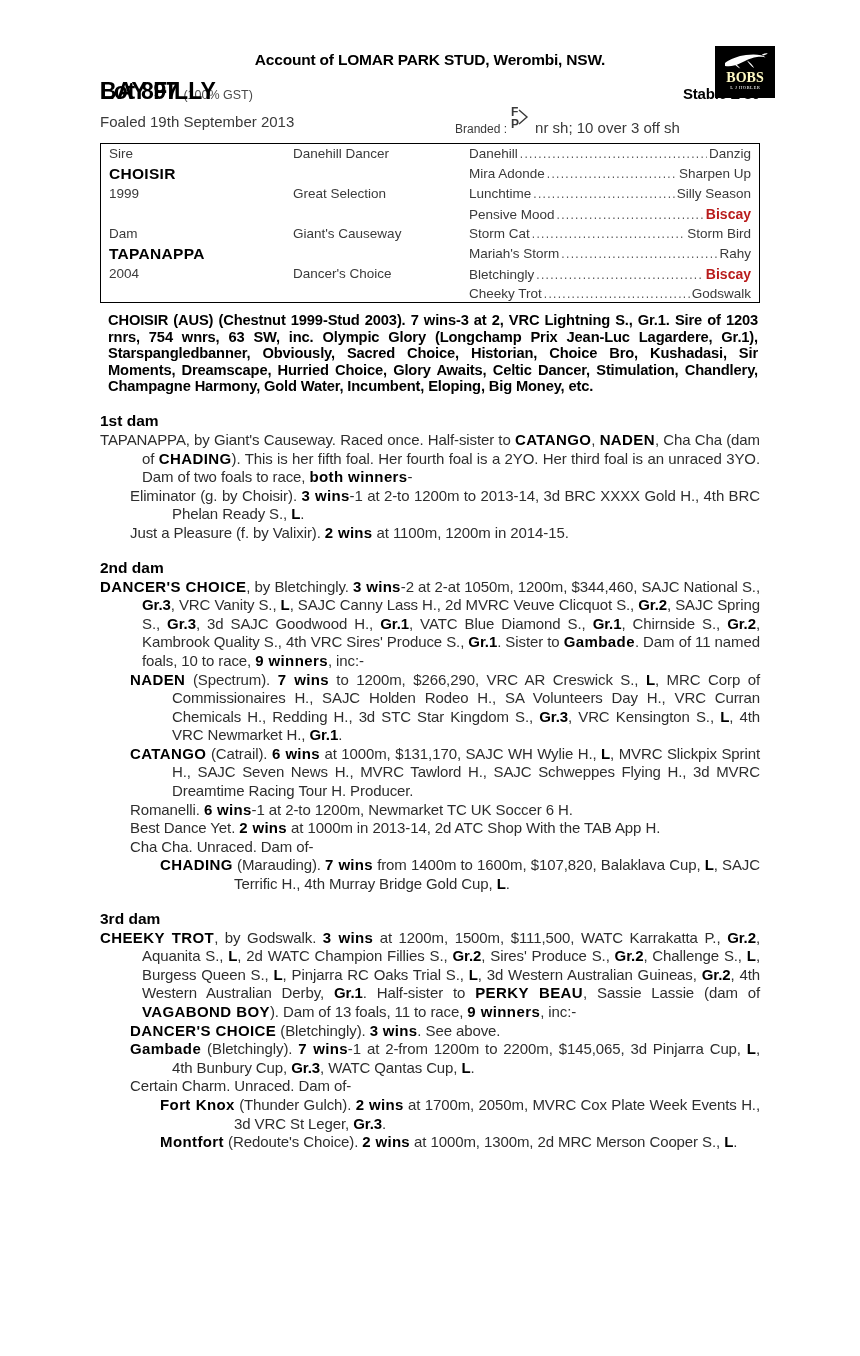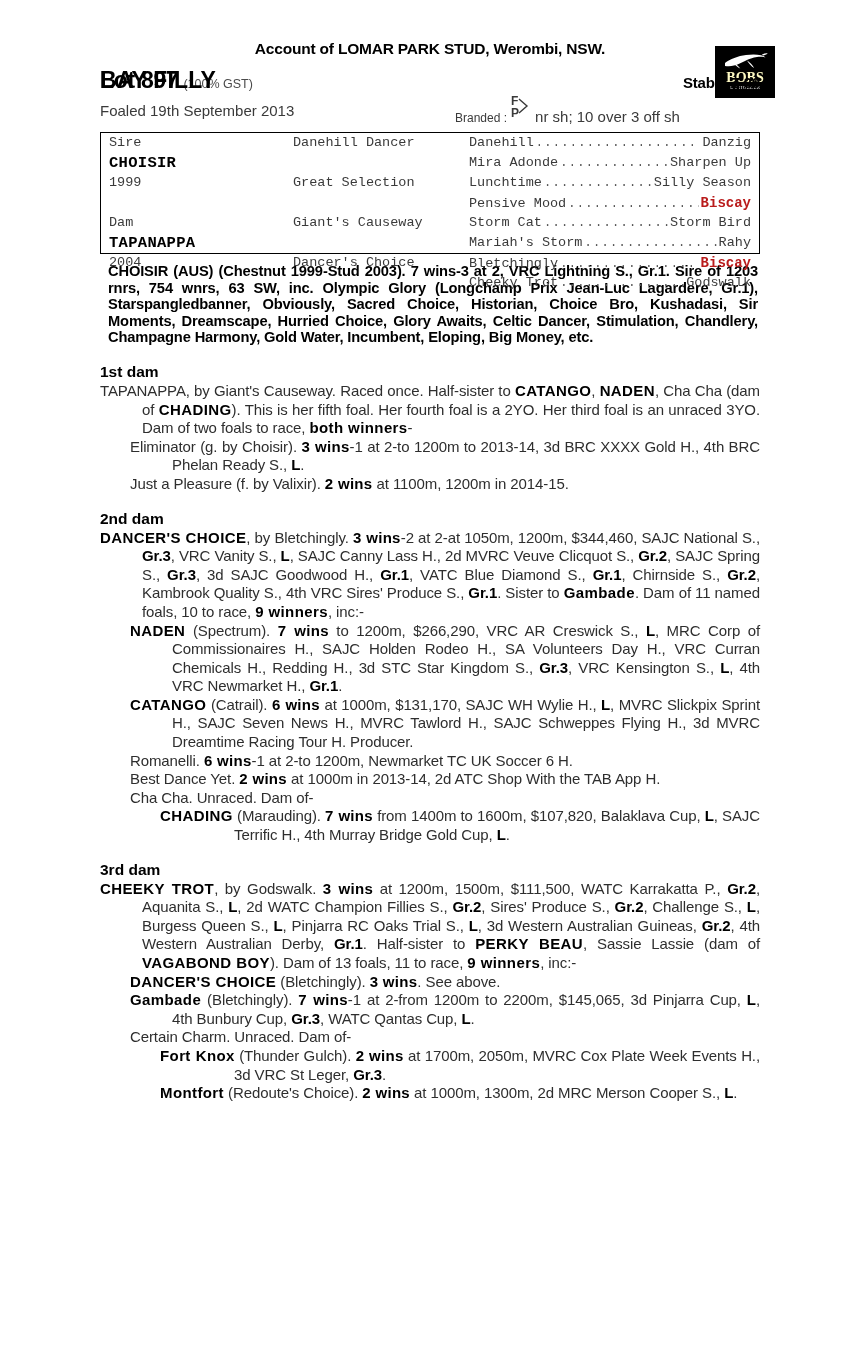--- a/index.html
+++ b/index.html
@@ -60,20 +60,21 @@
   }
 
   
   .account-line {
     text-align: center;
     font-size: 15.5px;
     font-weight: bold;
     padding-top: 40px;
     letter-spacing: -0.2px;
     white-space: nowrap;
+    margin-top: 11px;
   }
   .title-row {
     display: flex;
     align-items: baseline;
     margin-top: 9px;
     position: relative;
     height: 26px;
   }
   .lot-label {
     font-size: 23px;
@@ -124,25 +125,24 @@
     margin: 0 2px 0 4px;
   }
   .brand-glyph svg { position:absolute; left:0; top:-8px; }
   .brand-tail { font-size: 15px; color: #3a3a3a; }
 
   
   .ped-table {
     margin-top: 10px;
     border: 1px solid #000000;
     box-sizing: border-box;
-    height: 122px;
+    height: 160px;
     position: relative;
     font-size: 13.5px;
     color: #3a3a3a;
-    font-family: Liberation Mono, monospace;
   }
   .ped-row {
     position: relative;
     height: 20px;
     line-height: 20px;
   }
   .ped-c1 { position: absolute; left: 8px; white-space: nowrap; }
   .ped-c1.bold {
     font-weight: bold;
     color: #000000;

